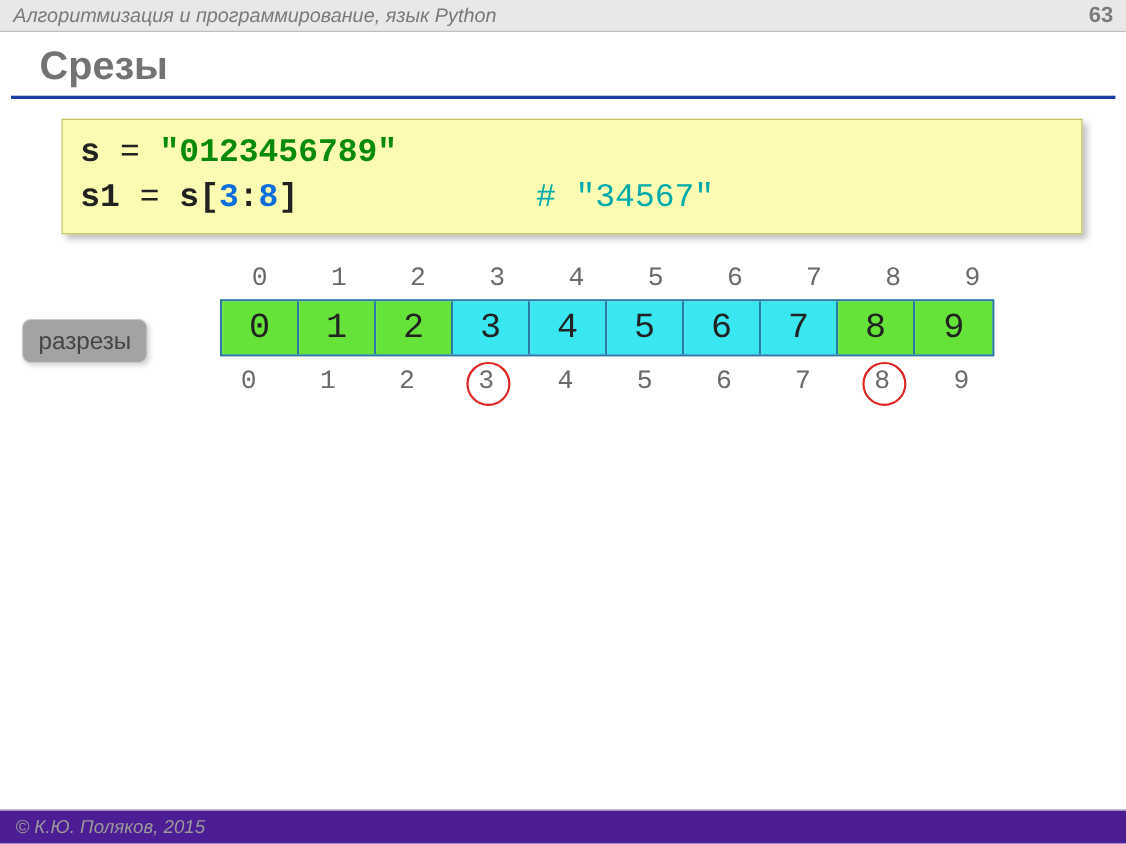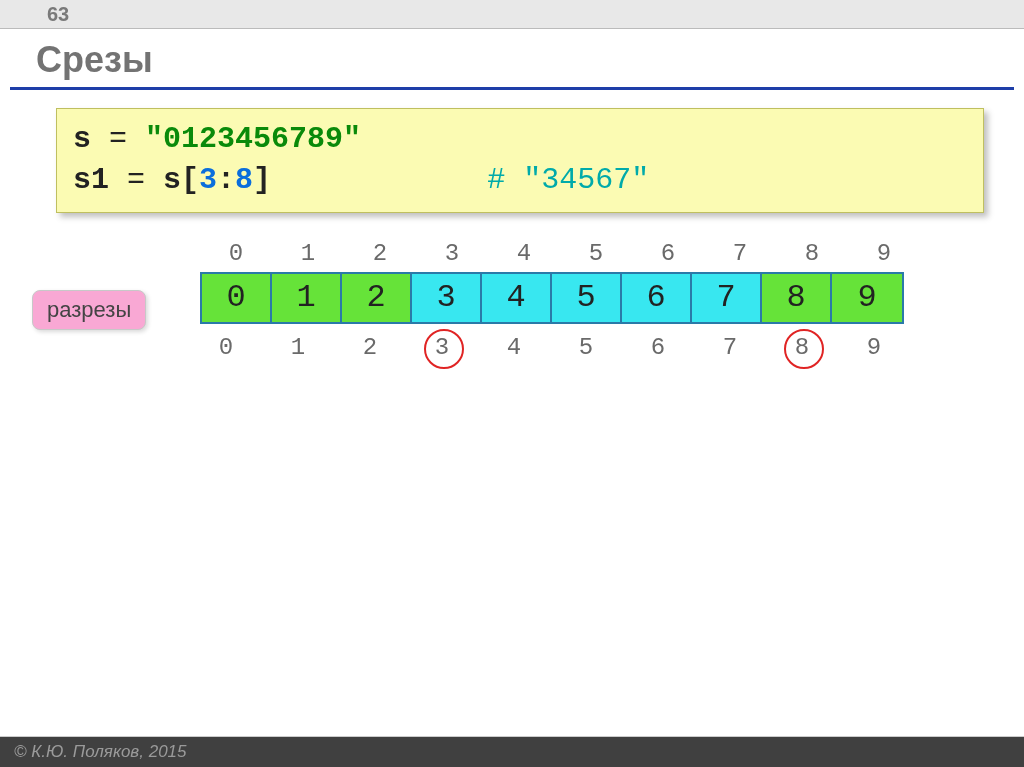--- a/index.html
+++ b/index.html
@@ -57,23 +57,23 @@
   .c-blue  { color: #0a6edc; }
   .c-teal  { color: #0aa; font-weight: normal; }
   .diagram-wrap {
     position: absolute;
     left: 0;
     top: 230px;
     width: 1024px;
   }
   .cuts-label {
     position: absolute;
-    left: 32px;
+    left: 20px;
     top: 60px;
-    background: #f9a8d4;
+    background: #a3a3a3;
     border: 1px solid #c8c8c8;
     border-radius: 8px;
     padding: 6px 14px;
     font-size: 22px;
     color: #444;
     box-shadow: 2px 2px 4px rgba(0,0,0,0.15);
   }
   .index-row-top {
     position: absolute;
     left: 200px;
@@ -131,34 +131,35 @@
     top: 99px;
     pointer-events: none;
   }
   .footer-bar {
     position: absolute;
     bottom: 0;
     left: 0;
     right: 0;
     height: 30px;
     line-height: 30px;
-    background: #404040;
+    background: #4c1d95;
     border-top: 1px solid #ccc;
     display: flex;
     justify-content: space-between;
     padding: 0 14px;
     color: #9a9a9a;
     font-style: italic;
     font-size: 17px;
   }
 </style>
 </head>
 <body>
 
 <div class="header-bar">
+  <span>Алгоритмизация и программирование, язык Python</span>
   <span class="page-number">63</span>
 </div>
 
 <div class="title">Срезы</div>
 <div class="title-underline"></div>
 
 <div class="code-box">
   <div class="code-row"><span class="c-black">s</span><span class="c-black" style="font-weight:normal"> = </span><span class="c-green">"0123456789"</span></div>
   <div class="code-row"><span class="c-black">s1</span><span class="c-black" style="font-weight:normal"> = </span><span class="c-black">s</span><span class="c-black">[</span><span class="c-blue">3</span><span class="c-black">:</span><span class="c-blue">8</span><span class="c-black">]</span><span>            </span><span class="c-teal"># "34567"</span></div>
 </div>

